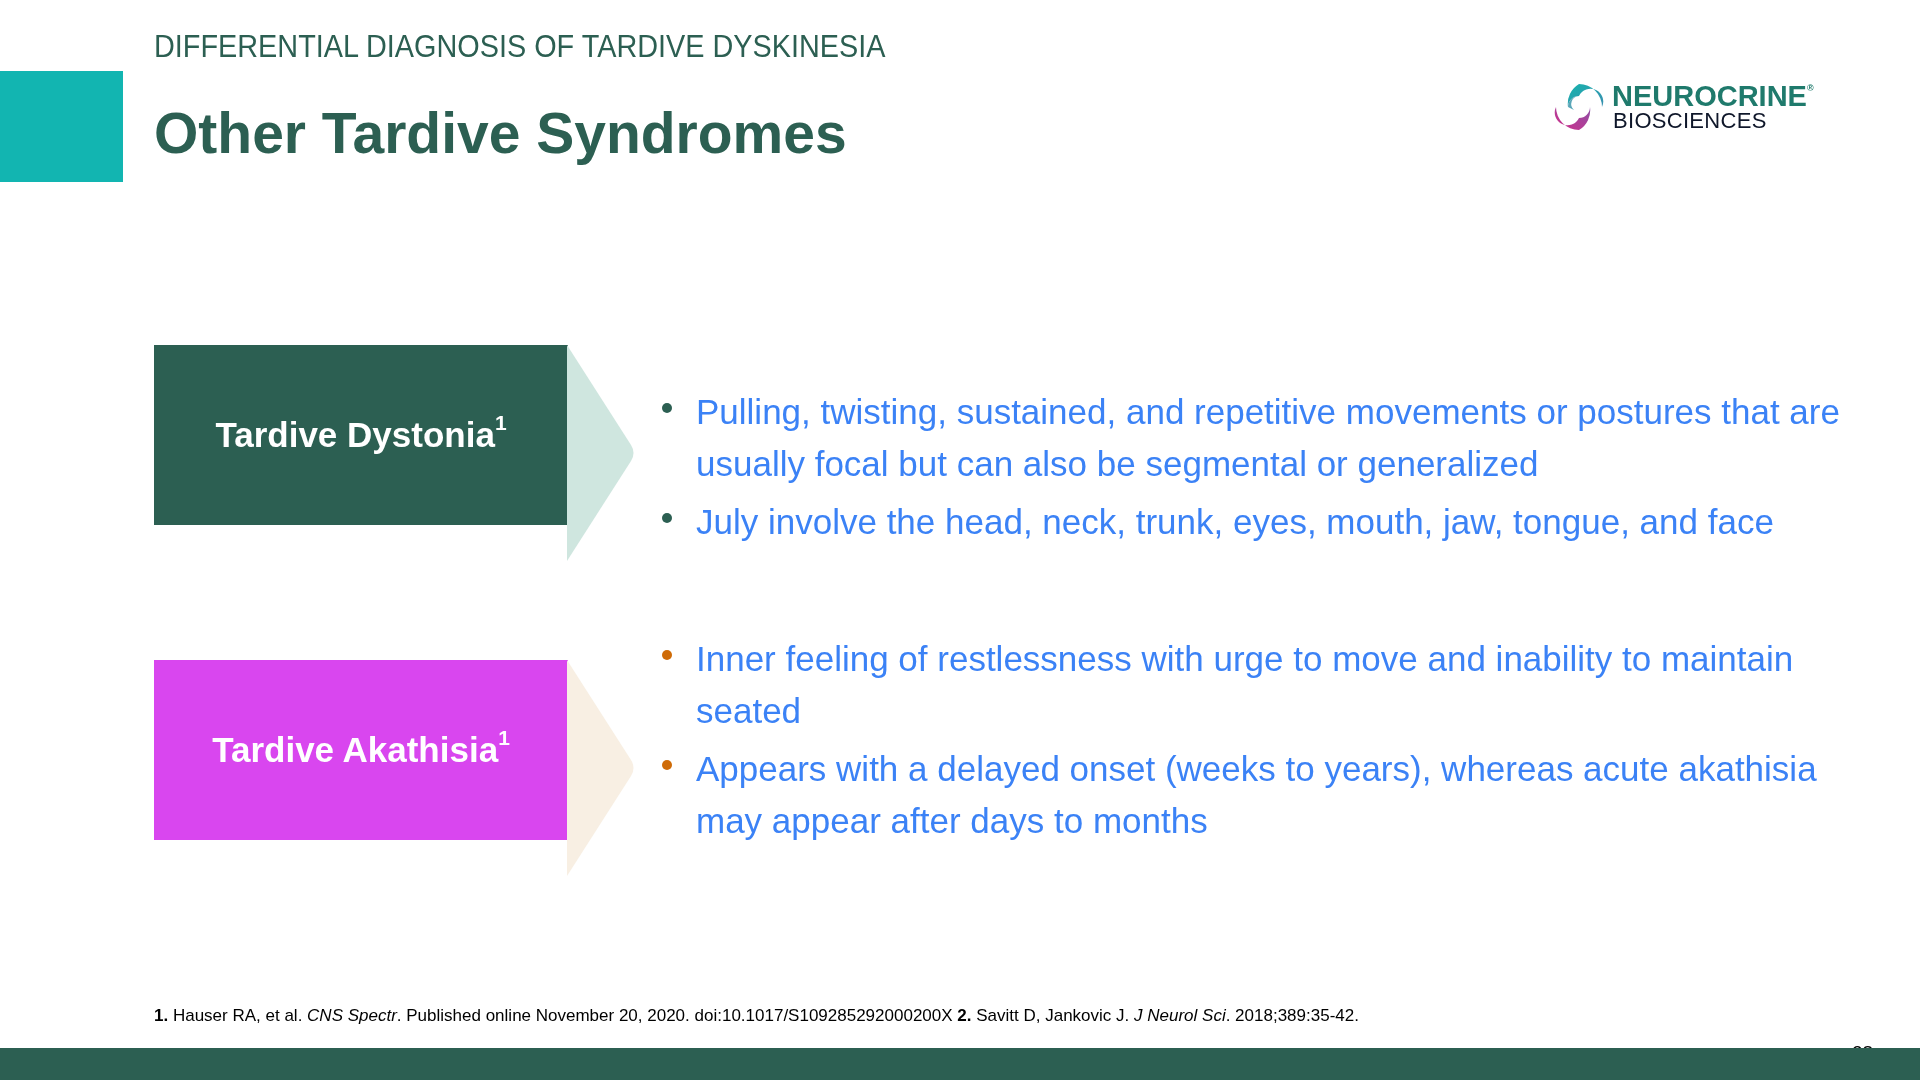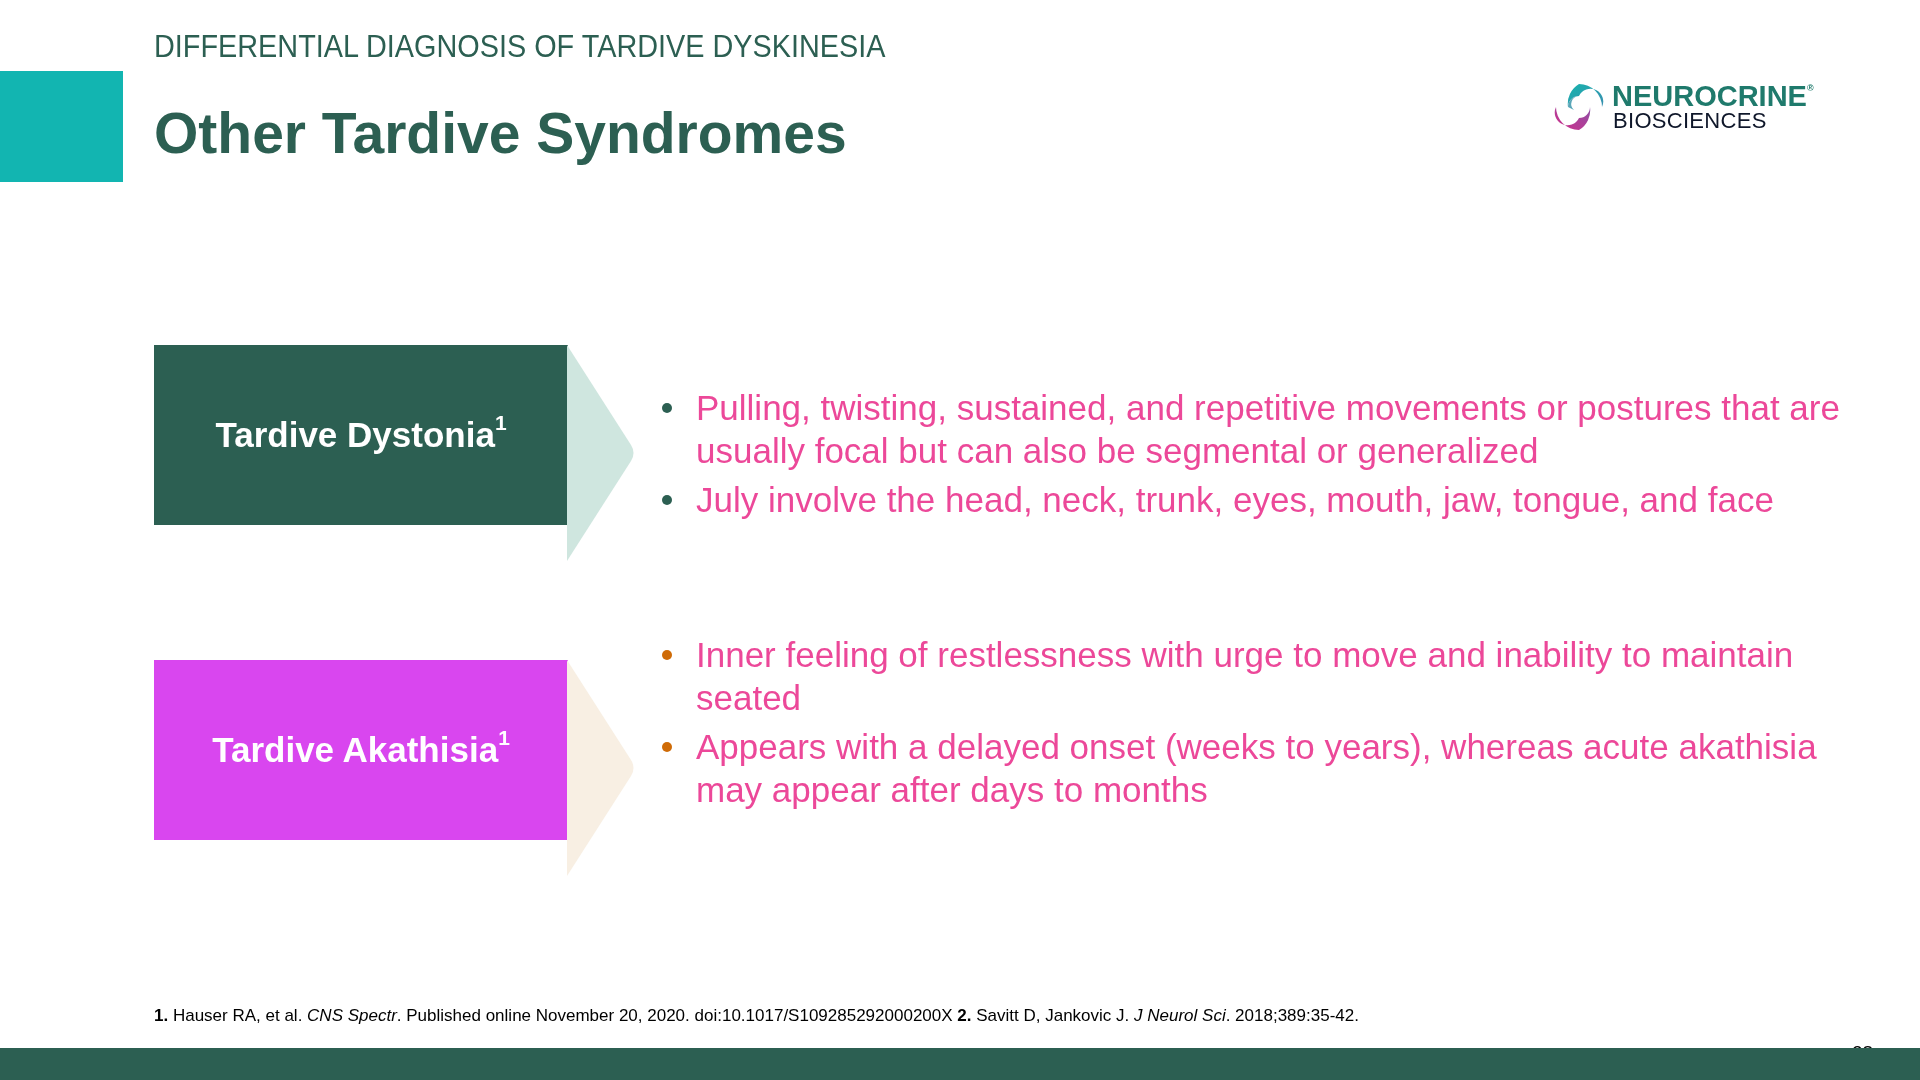--- a/index.html
+++ b/index.html
@@ -31,21 +31,21 @@
 
   .syndrome { position: absolute; left: 154px; width: 414px; height: 180px; display: flex; align-items: center; justify-content: center; }
   .syndrome .label { color: #ffffff; font-weight: bold; font-size: 35px; white-space: nowrap; }
   .syndrome .label sup { font-size: 21px; position: relative; top: -4px; vertical-align: top; }
   .dystonia { top: 345px; background: #2c5f52; }
   .akathisia { top: 660px; background: #d946ef; }
   .chevron { position: absolute; left: 567px; width: 70px; height: 216px; }
 
   .bullets { position: absolute; left: 660px; margin: 0; padding: 0; list-style: none; }
   .bullets li {
-    position: relative; padding-left: 36px; font-size: 35px; line-height: 43px; color: #ec4899;
+    position: relative; padding-left: 36px; font-size: 35px; line-height: 52px; color: #3b82f6;
     margin-bottom: 6px; width: 1180px;
   }
   .bullets li .dot {
     position: absolute; left: 2px; top: 17px; width: 10px; height: 10px; border-radius: 50%;
   }
   .bullets.dyst { top: 386px; }
   .bullets.dyst .dot { background: #2c5f52; }
   .bullets.akat { top: 633px; }
   .bullets.akat .dot { background: #cf6b07; }
 

